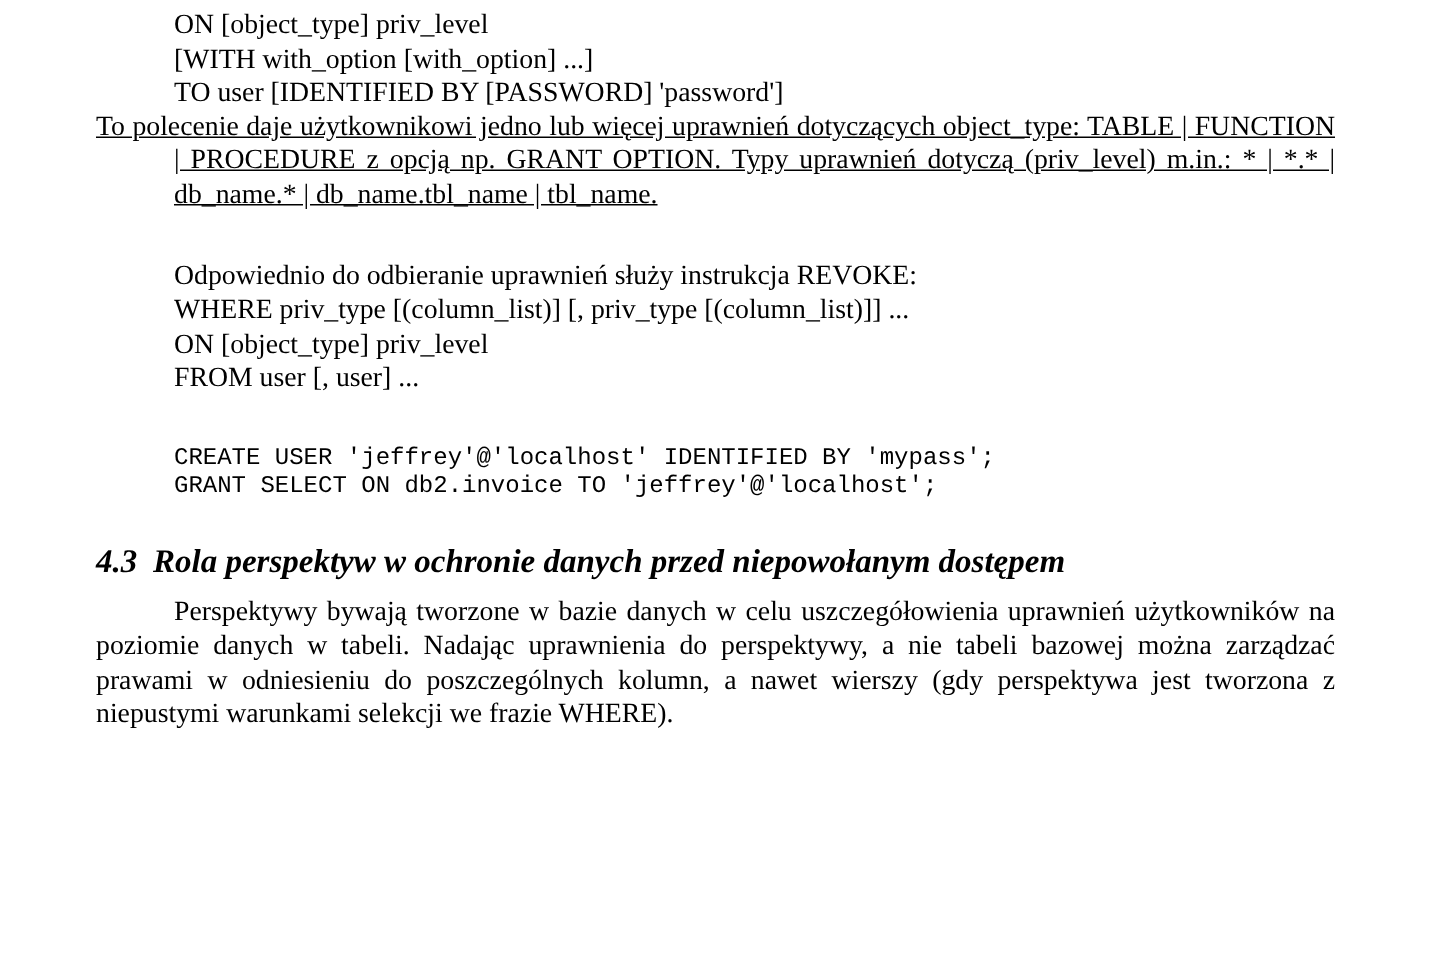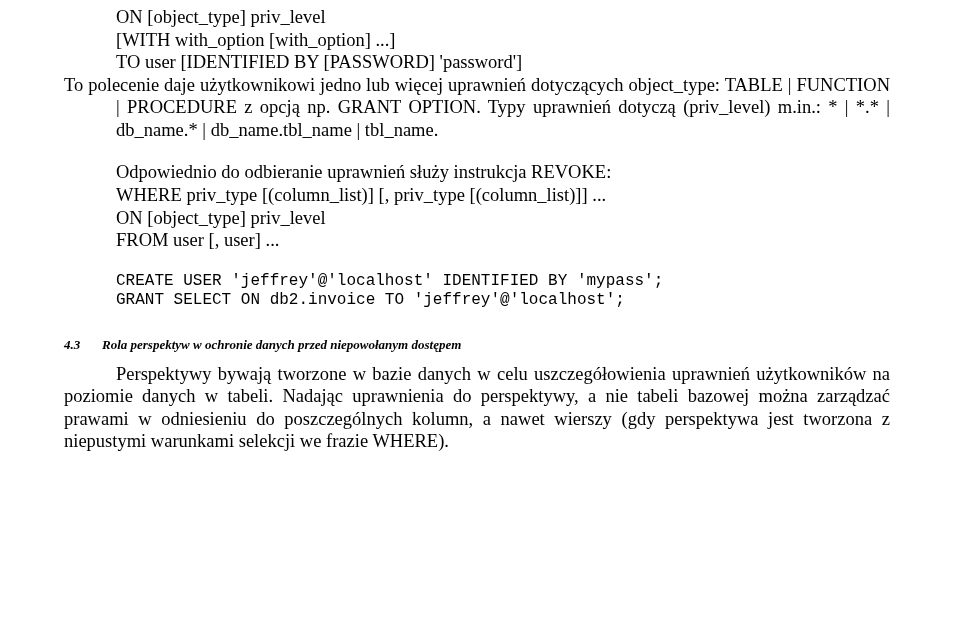--- a/index.html
+++ b/index.html
@@ -15,36 +15,37 @@
   }
   .page {
     padding: 6px 70px 0 64px;
   }
   .indent1 {
     margin-left: 52px;
   }
   .hang {
     text-indent: -52px;
     padding-left: 52px;
+    text-decoration: underline;
   }
   .para-block {
-    margin-top: 20px;
+    margin-top: 32px;
   }
   .para-block2 {
     margin-top: 10px;
   }
   .mono {
     font-family: "Courier New", Courier, monospace;
     font-size: 16px;
     line-height: 1.22;
   }
   .heading {
     font-weight: bold;
     font-style: italic;
-    font-size: 13px;
+    font-size: 22px;
     margin-top: 26px;
     margin-bottom: 6px;
   }
   .heading .num {
     font-style: italic;
     display: inline-block;
     width: 38px;
   }
   .justified {
     text-align: justify;

